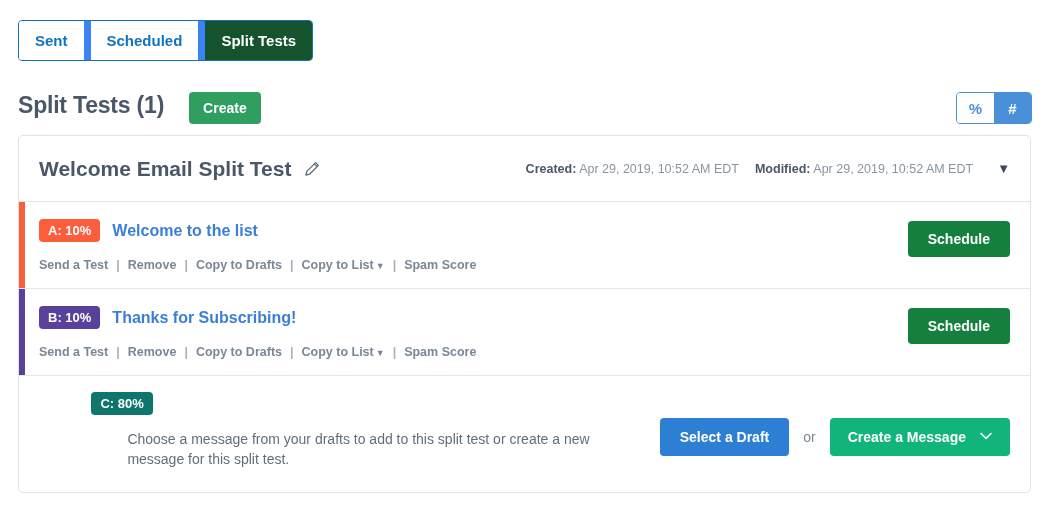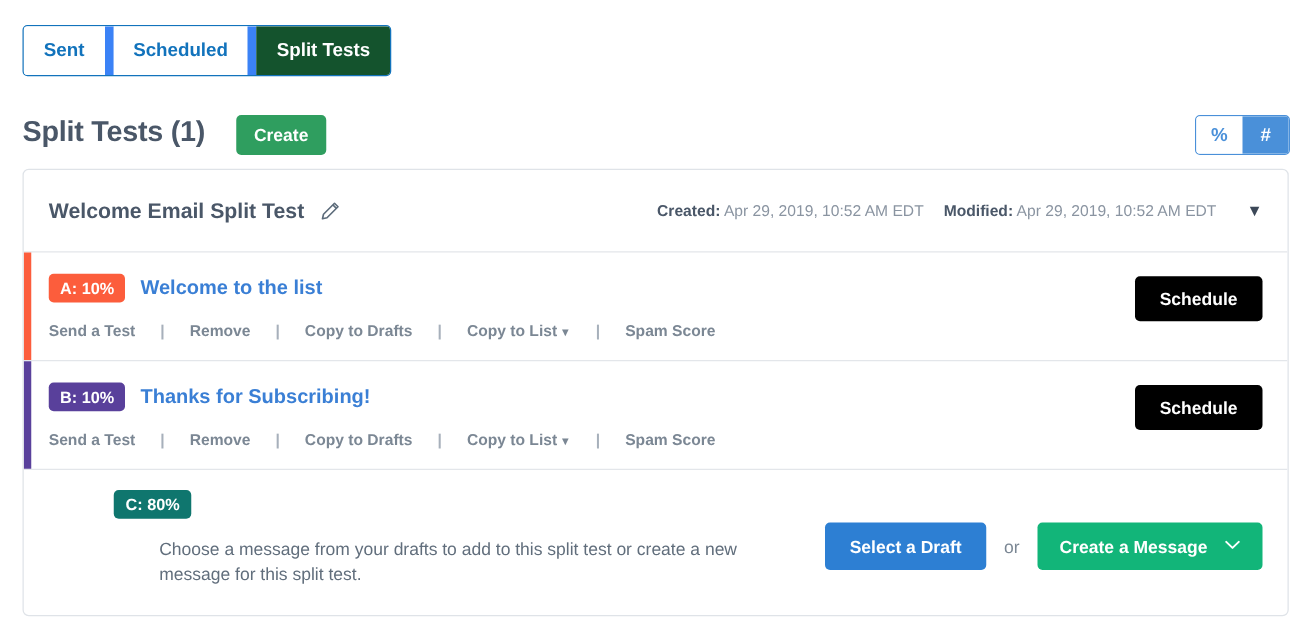--- a/index.html
+++ b/index.html
@@ -132,21 +132,21 @@
     border-bottom: 1px solid #e3e6ea;
     box-sizing: border-box;
     height: 66px;
   }
   .card-title-wrap {
     display: flex;
     align-items: center;
     gap: 12px;
   }
   .card-title {
-    font-size: 17px;
+    font-size: 21px;
     font-weight: bold;
     color: #4a5768;
     white-space: nowrap;
   }
   .pencil-icon {
     display: inline-flex;
     align-items: center;
     justify-content: center;
     width: 18px;
     height: 18px;
@@ -217,37 +217,37 @@
     cursor: pointer;
     white-space: nowrap;
   }
   .actions {
     margin-top: 16px;
     font-size: 12.5px;
     font-weight: bold;
     color: #7b8794;
     display: flex;
     align-items: center;
-    gap: 20px;
+    gap: 8px;
     flex-wrap: nowrap;
   }
   .actions .action {
     cursor: pointer;
     white-space: nowrap;
   }
   .actions .sep {
     color: #a7b0bb;
   }
   .caret-down {
     font-size: 9px;
     line-height: 1;
     margin-left: 2px;
   }
   .btn-schedule {
-    background: #000000;
+    background: #15803d;
     color: #ffffff;
     font-size: 14px;
     padding: 10px 20px;
     margin-top: 2px;
   }
 
   
   .variant-empty {
     display: flex;
     align-items: flex-start;

